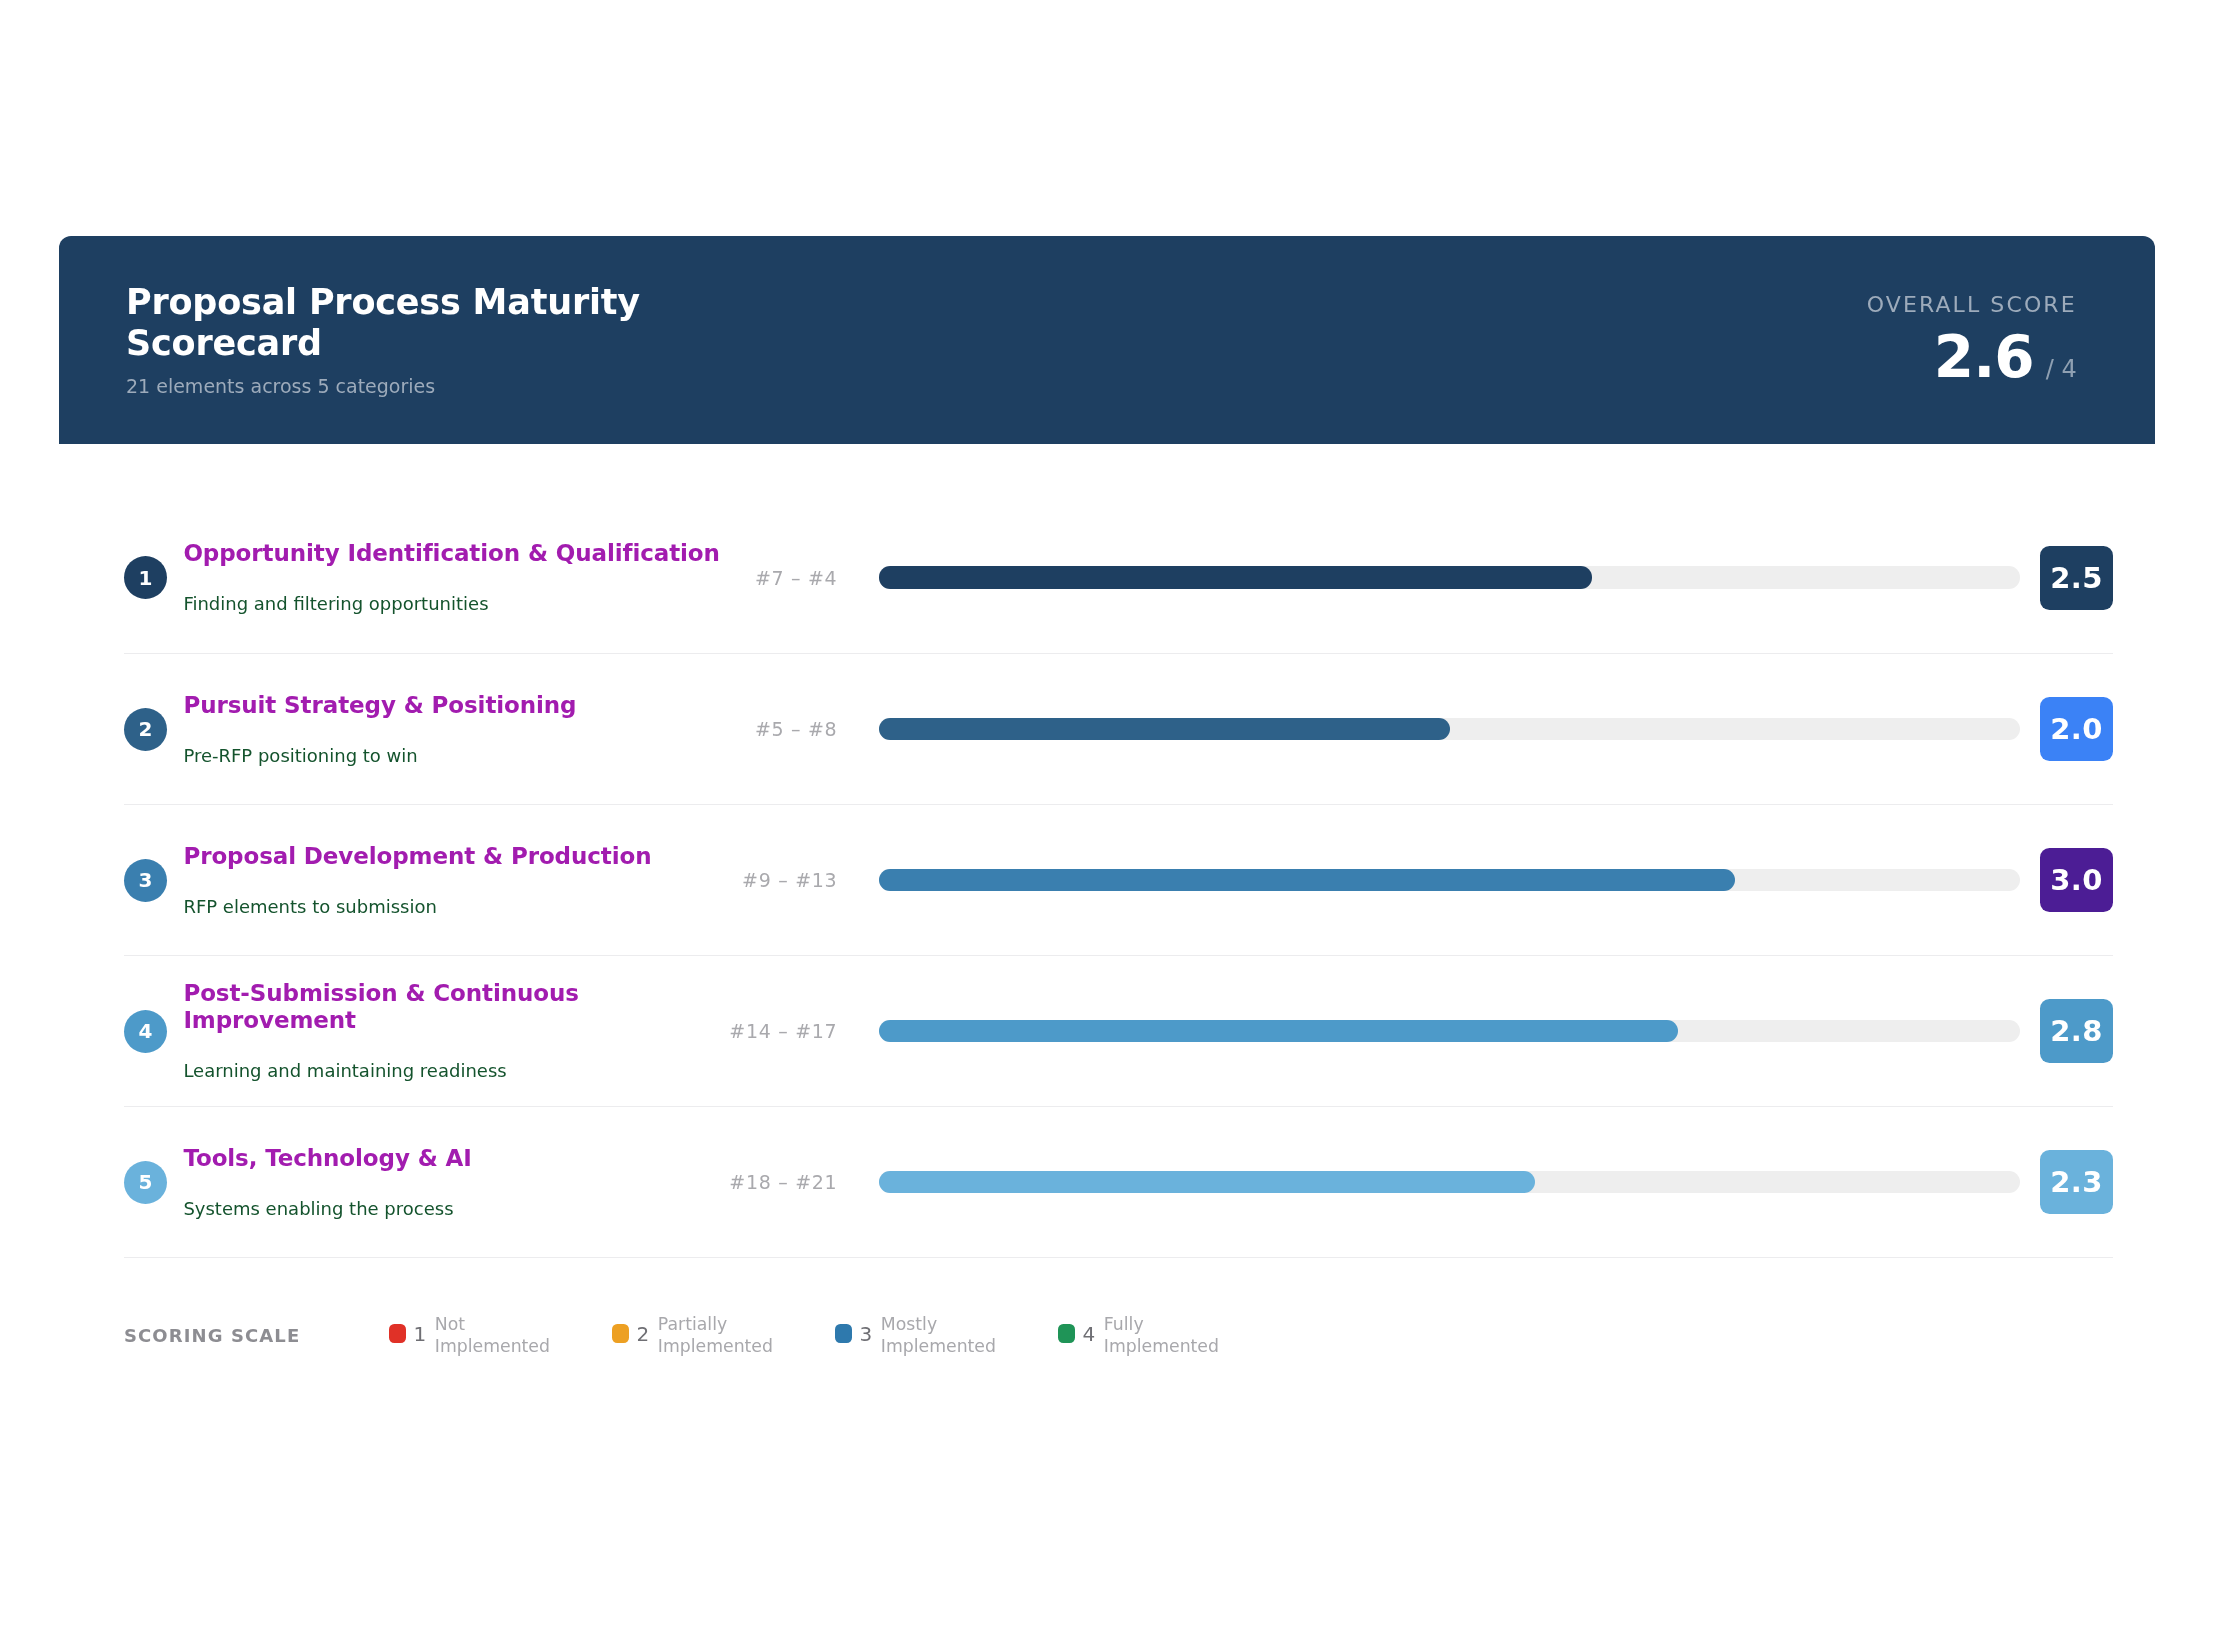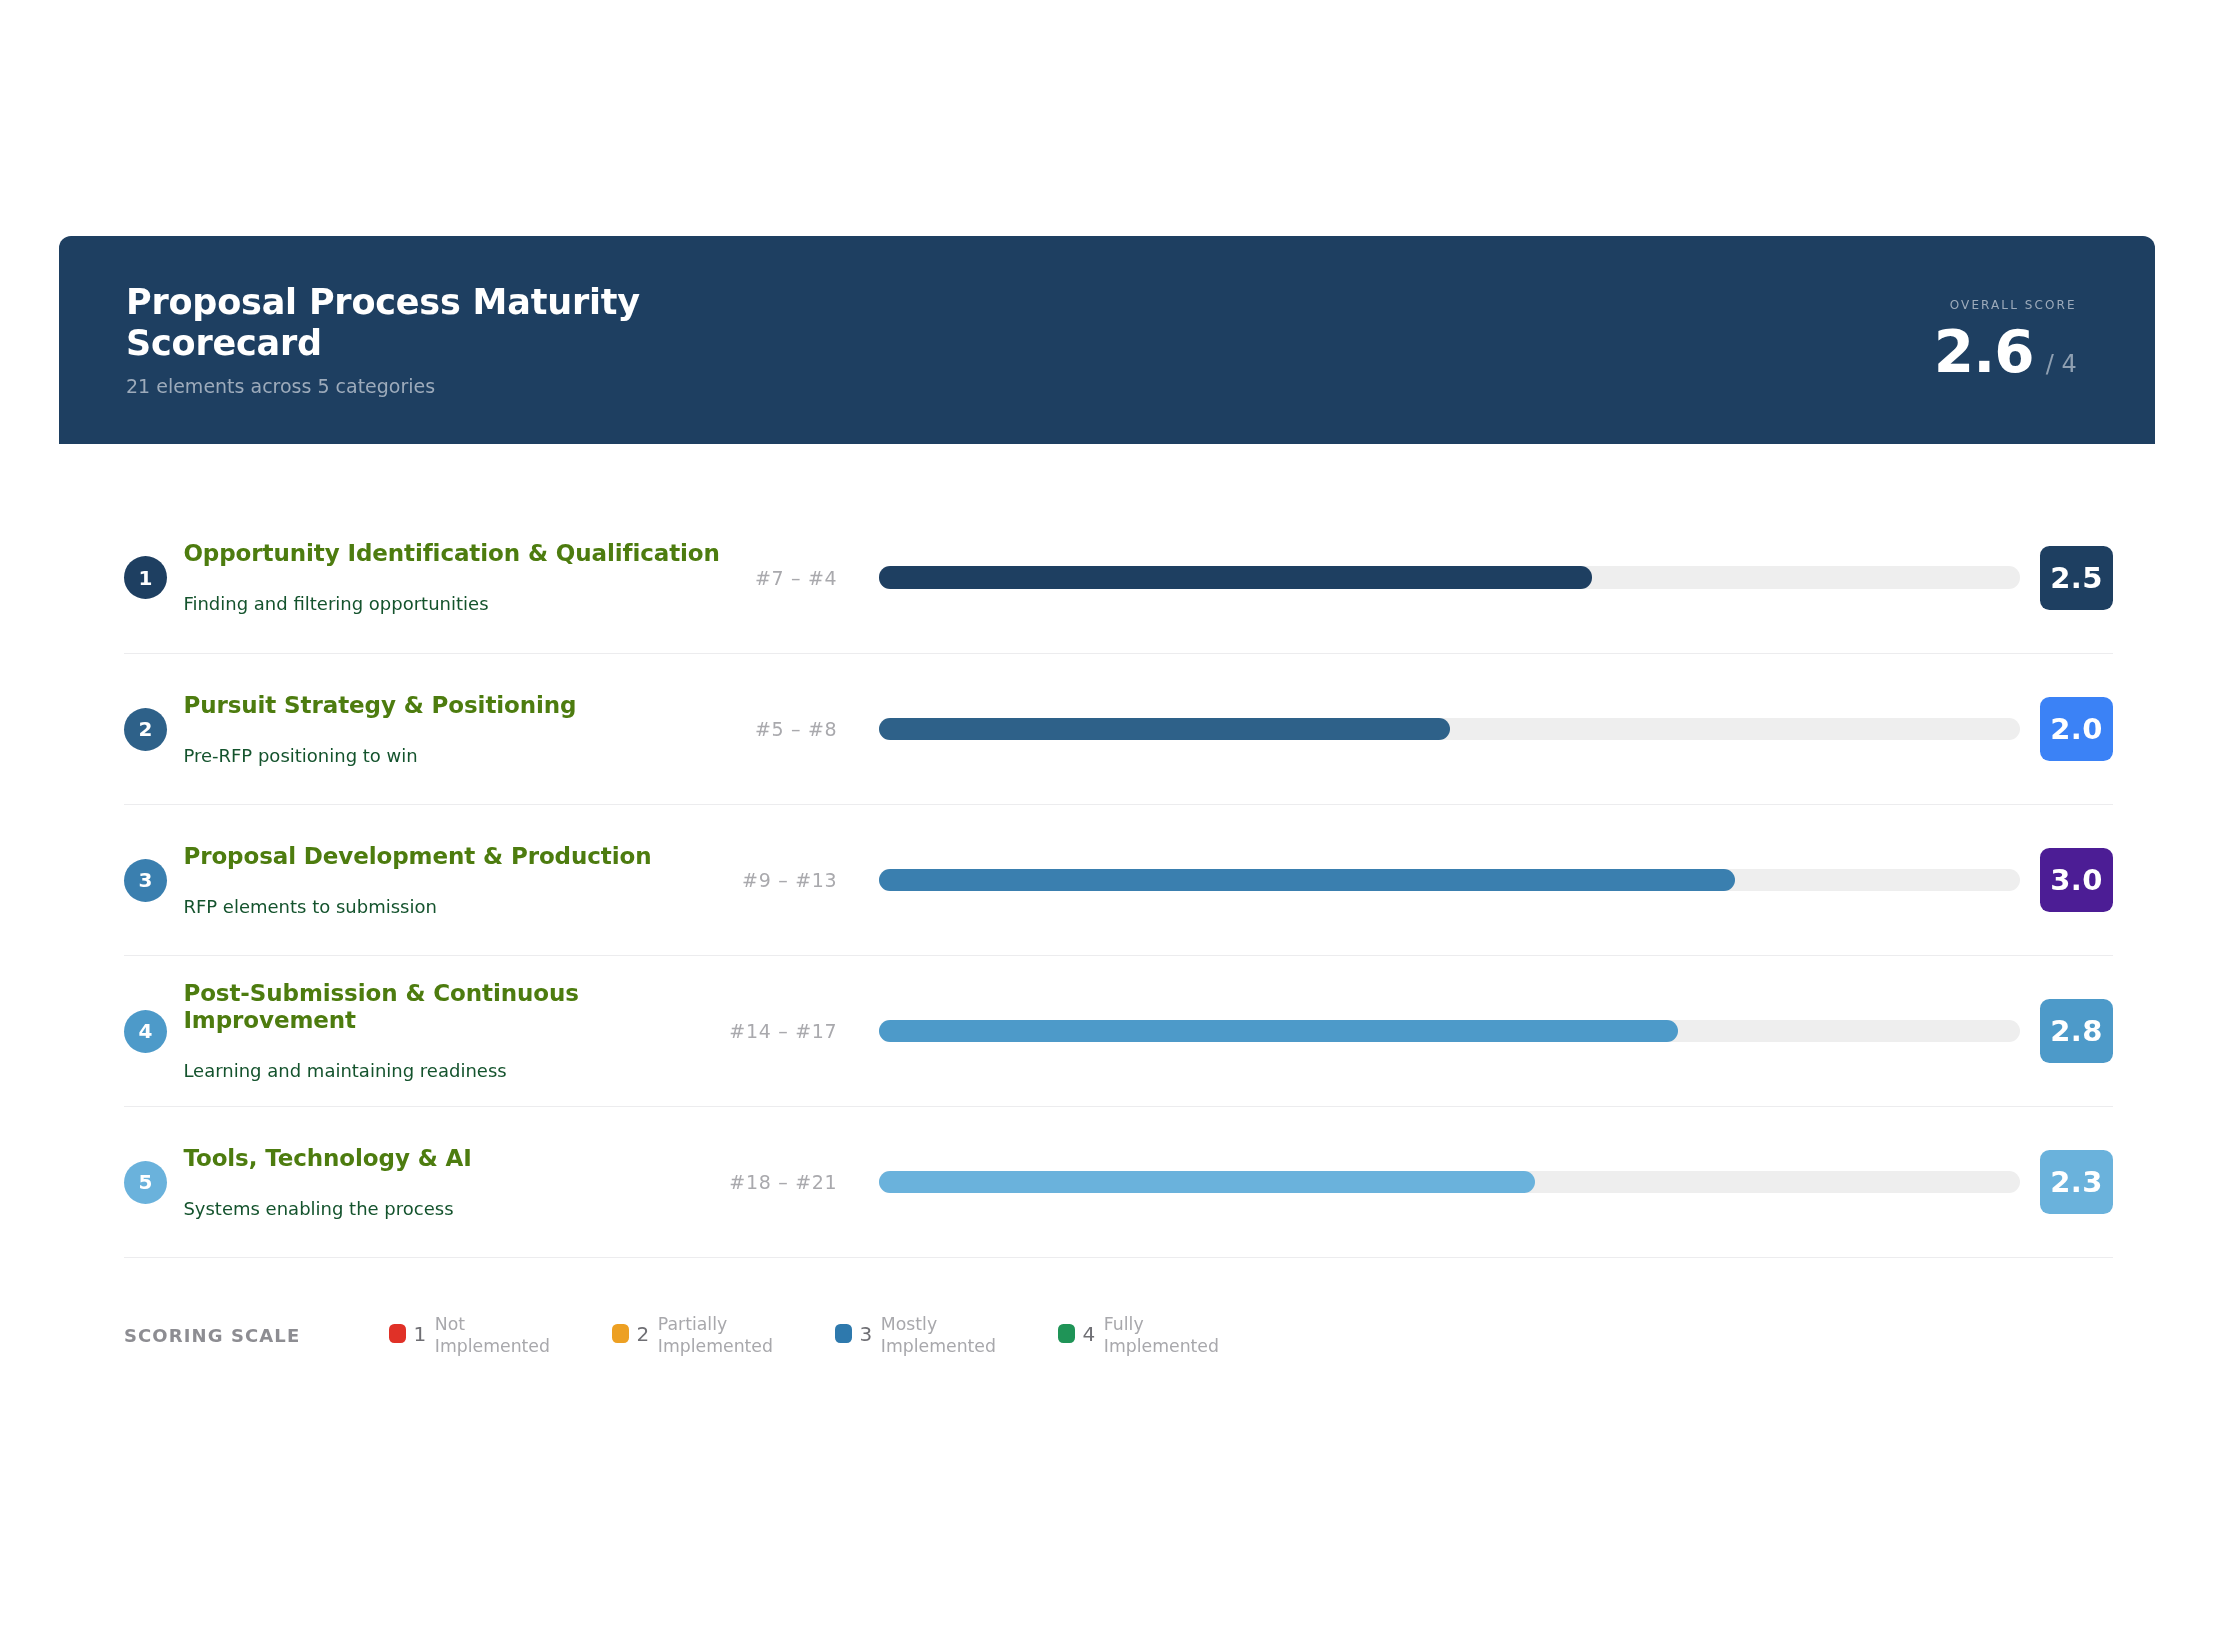--- a/index.html
+++ b/index.html
@@ -55,21 +55,21 @@
     color: #9dabbb;
     line-height: 1.2;
   }
   .header-right {
     display: flex;
     flex-direction: column;
     align-items: flex-end;
     padding-right: 17.3px;
   }
   .overall-label {
-    font-size: 12px;
+    font-size: 22px;
     letter-spacing: 2.1px;
     color: #9dabbb;
     text-transform: uppercase;
     line-height: 1;
     text-align: right;
   }
   .overall-row {
     display: flex;
     align-items: baseline;
     margin-top: 12px;
@@ -123,21 +123,21 @@
   .cat-text {
     flex: 0 0 auto;
     width: 540px;
     display: flex;
     flex-direction: column;
     justify-content: center;
   }
   .cat-title {
     font-size: 23px;
     font-weight: bold;
-    color: #4d7c0f;
+    color: #a21caf;
     line-height: 1.18;
     letter-spacing: -0.1px;
   }
   .cat-desc {
     margin-top: 26px;
     font-size: 18px;
     color: #14532d;
     line-height: 1.2;
   }
 

